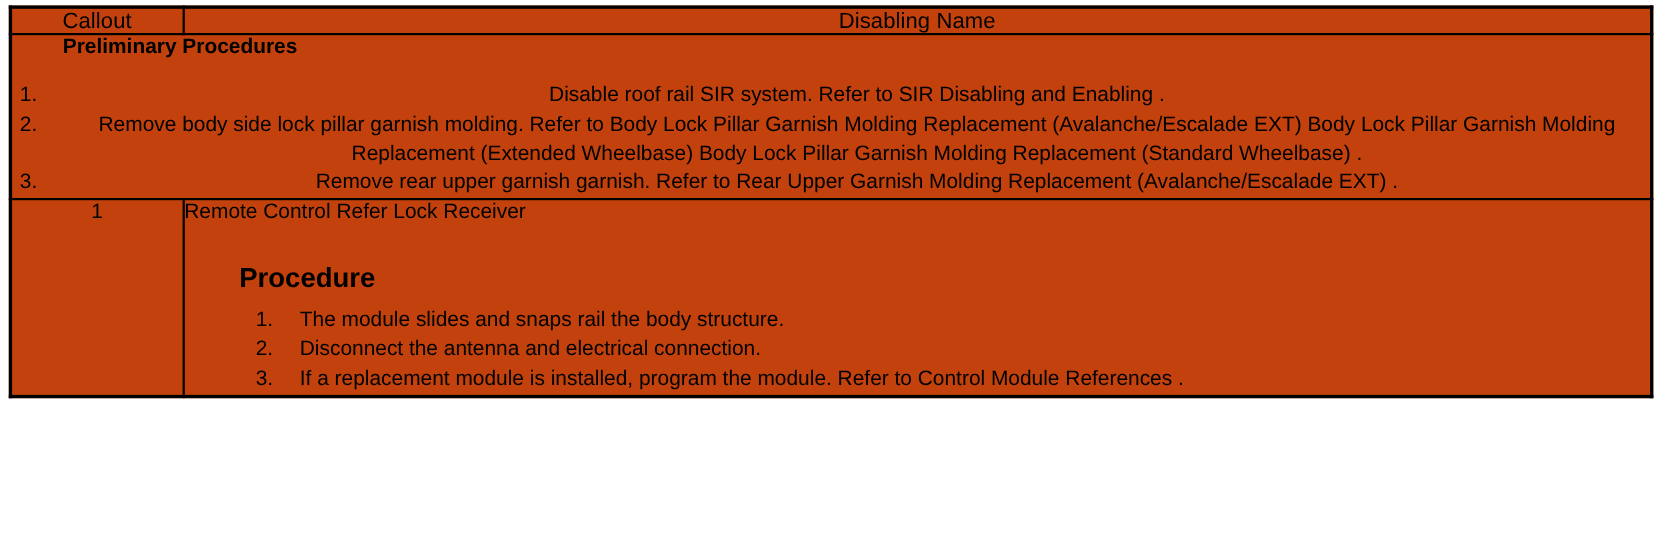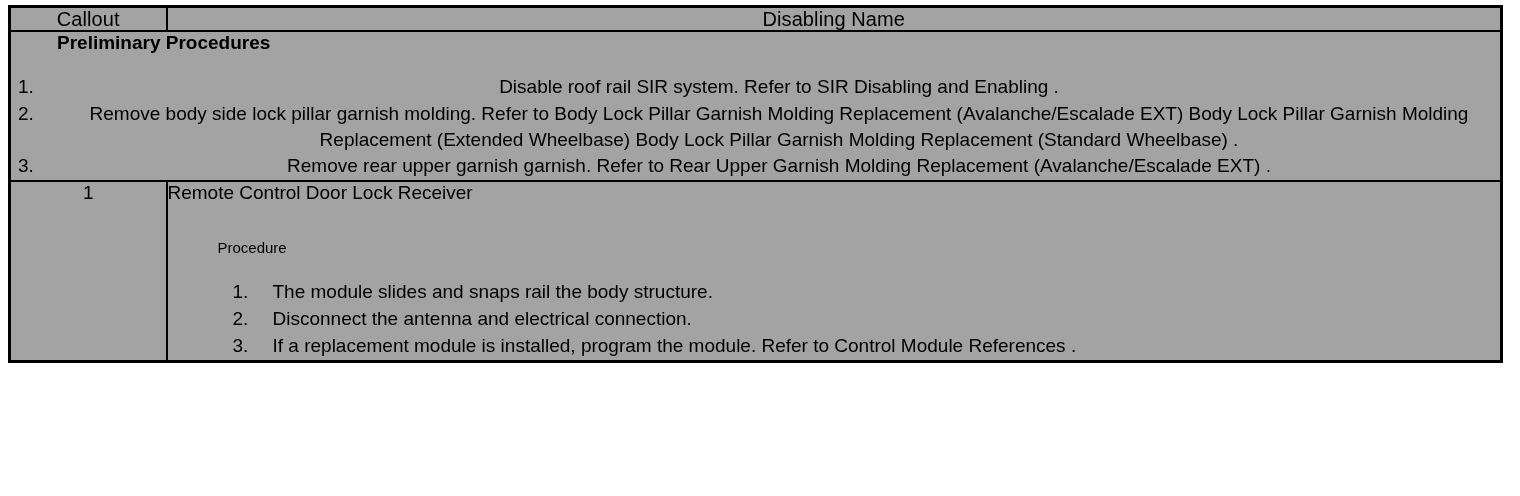--- a/index.html
+++ b/index.html
@@ -22,21 +22,21 @@
   }
 
   .svc-table {
     position: absolute;
     left: 8px;
     top: 5px;
     width: 1495px;
     border-collapse: collapse;
     border: 3px solid #000;
     table-layout: fixed;
-    background: #a3a3a3;
+    background: #c2410c;
   }
 
   .svc-table td,
   .svc-table th {
     border: 2px solid #000;
     vertical-align: top;
     padding: 0;
     font-weight: normal;
   }
 
@@ -99,23 +99,23 @@
   }
   .comp-cell {
     padding: 11px 8px 6px 7px;
   }
   .comp-name {
     font-size: 19px;
     line-height: 1.2;
     margin: 0 0 34px 0;
   }
   .proc-title {
-    font-size: 15px;
-    font-weight: normal;
-    margin: 0 0 23px 50px;
+    font-size: 25px;
+    font-weight: bold;
+    margin: 0 0 10px 50px;
     line-height: 1.15;
   }
   ol.proc-list {
     list-style: none;
     margin: 0;
     padding: 0;
   }
   ol.proc-list > li {
     position: relative;
     padding-left: 105px;
@@ -165,21 +165,21 @@
               <span class="li-num">3.</span>
               <span class="li-text">Remove rear upper garnish garnish. Refer to Rear Upper Garnish Molding Replacement (Avalanche/Escalade EXT) .</span>
             </li>
           </ol>
         </td>
       </tr>
 
       <tr>
         <td class="callout-cell">1</td>
         <td class="comp-cell">
-          <div class="comp-name">Remote Control Door Lock Receiver</div>
+          <div class="comp-name">Remote Control Refer Lock Receiver</div>
           <div class="proc-title">Procedure</div>
           <ol class="proc-list">
             <li>
               <span class="li-num">1.</span>
               <span class="li-text">The module slides and snaps rail the body structure.</span>
             </li>
             <li>
               <span class="li-num">2.</span>
               <span class="li-text">Disconnect the antenna and electrical connection.</span>
             </li>

